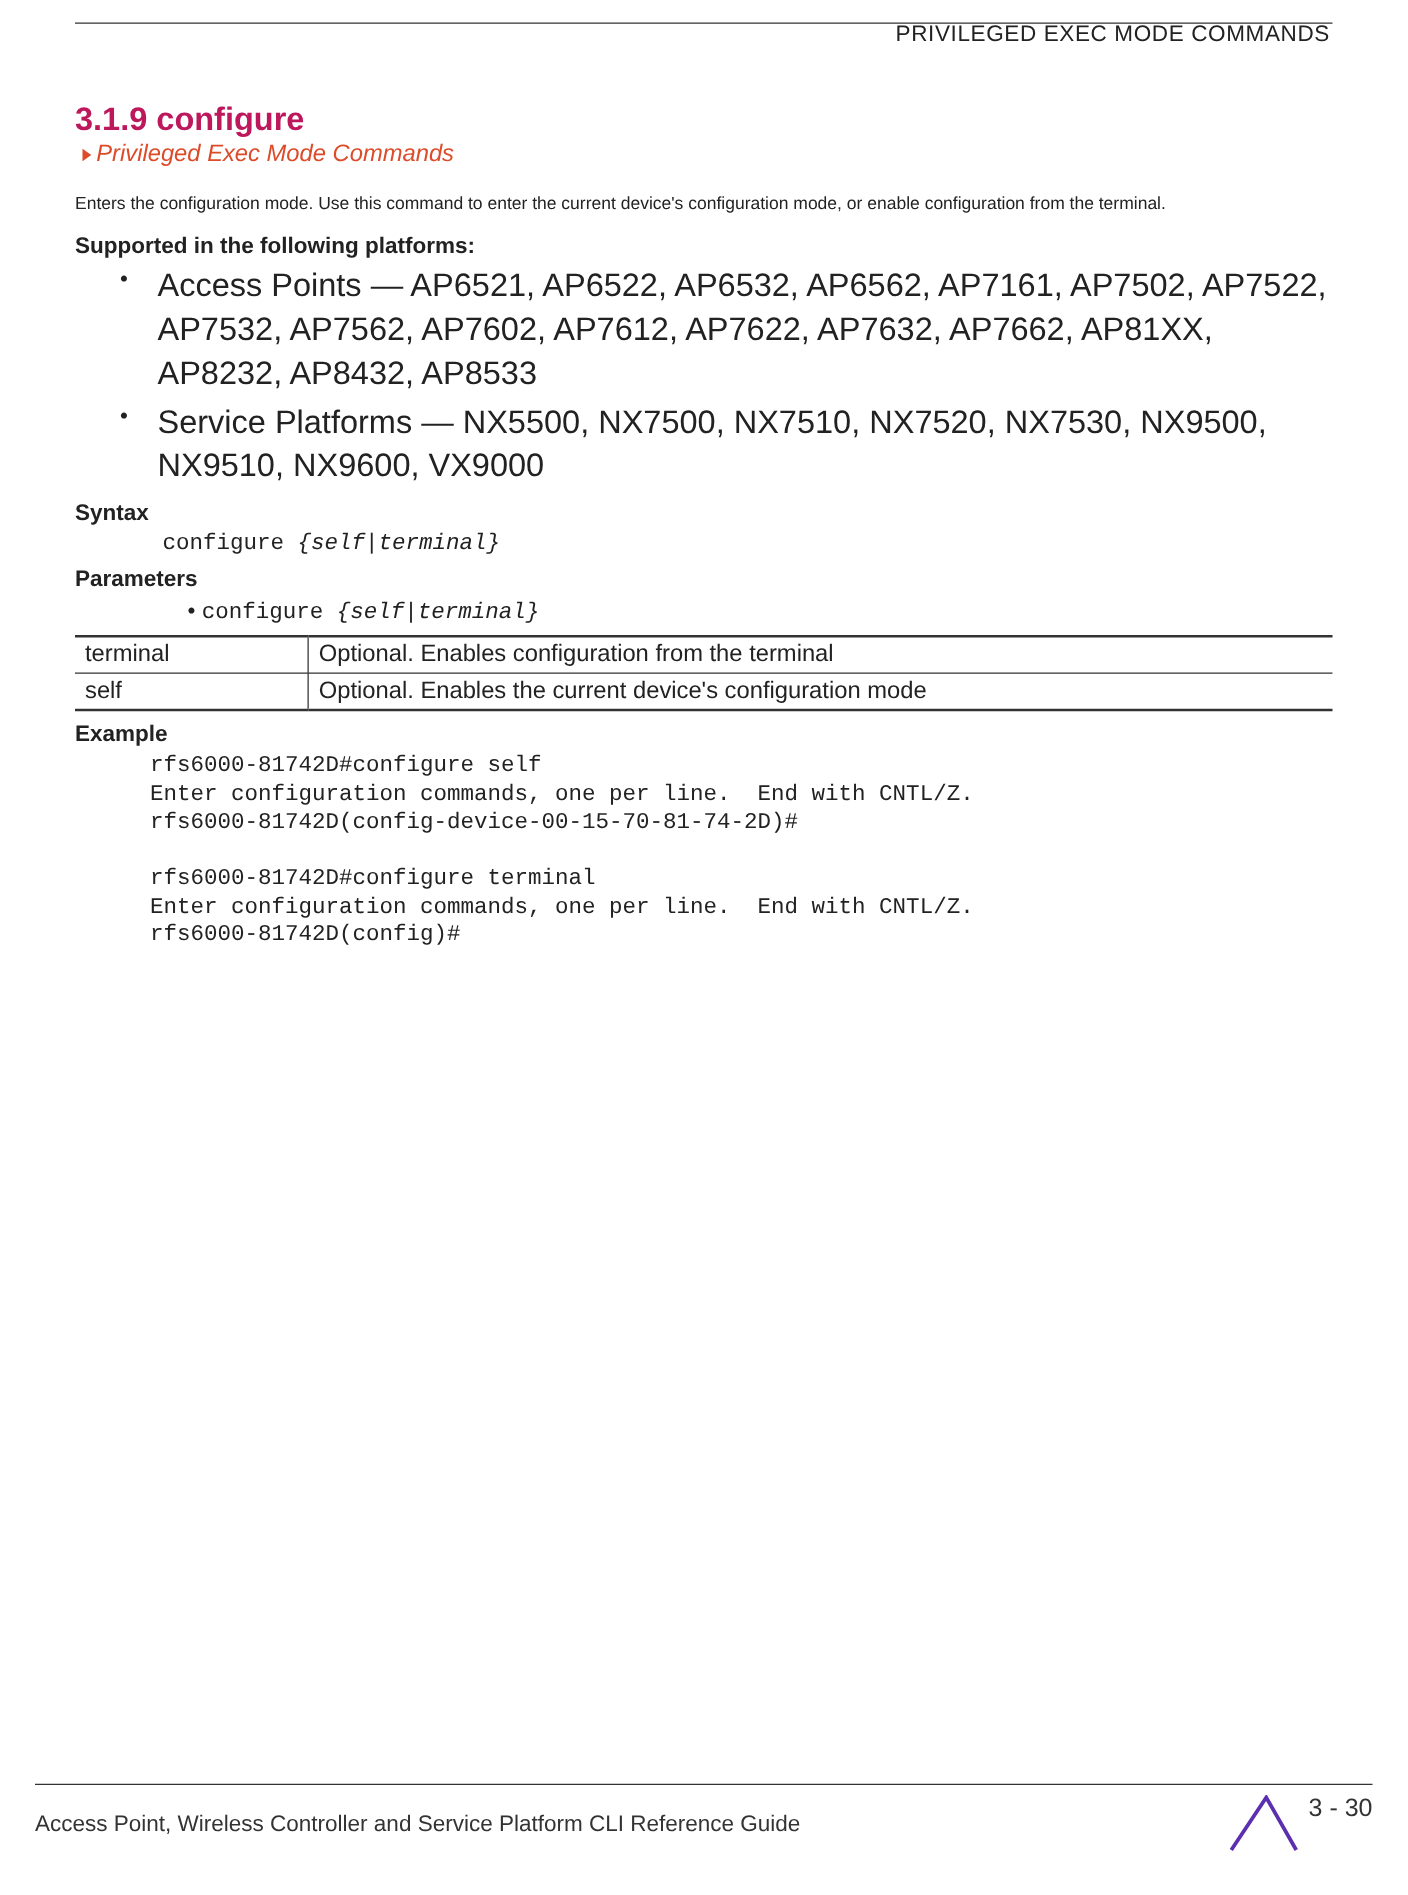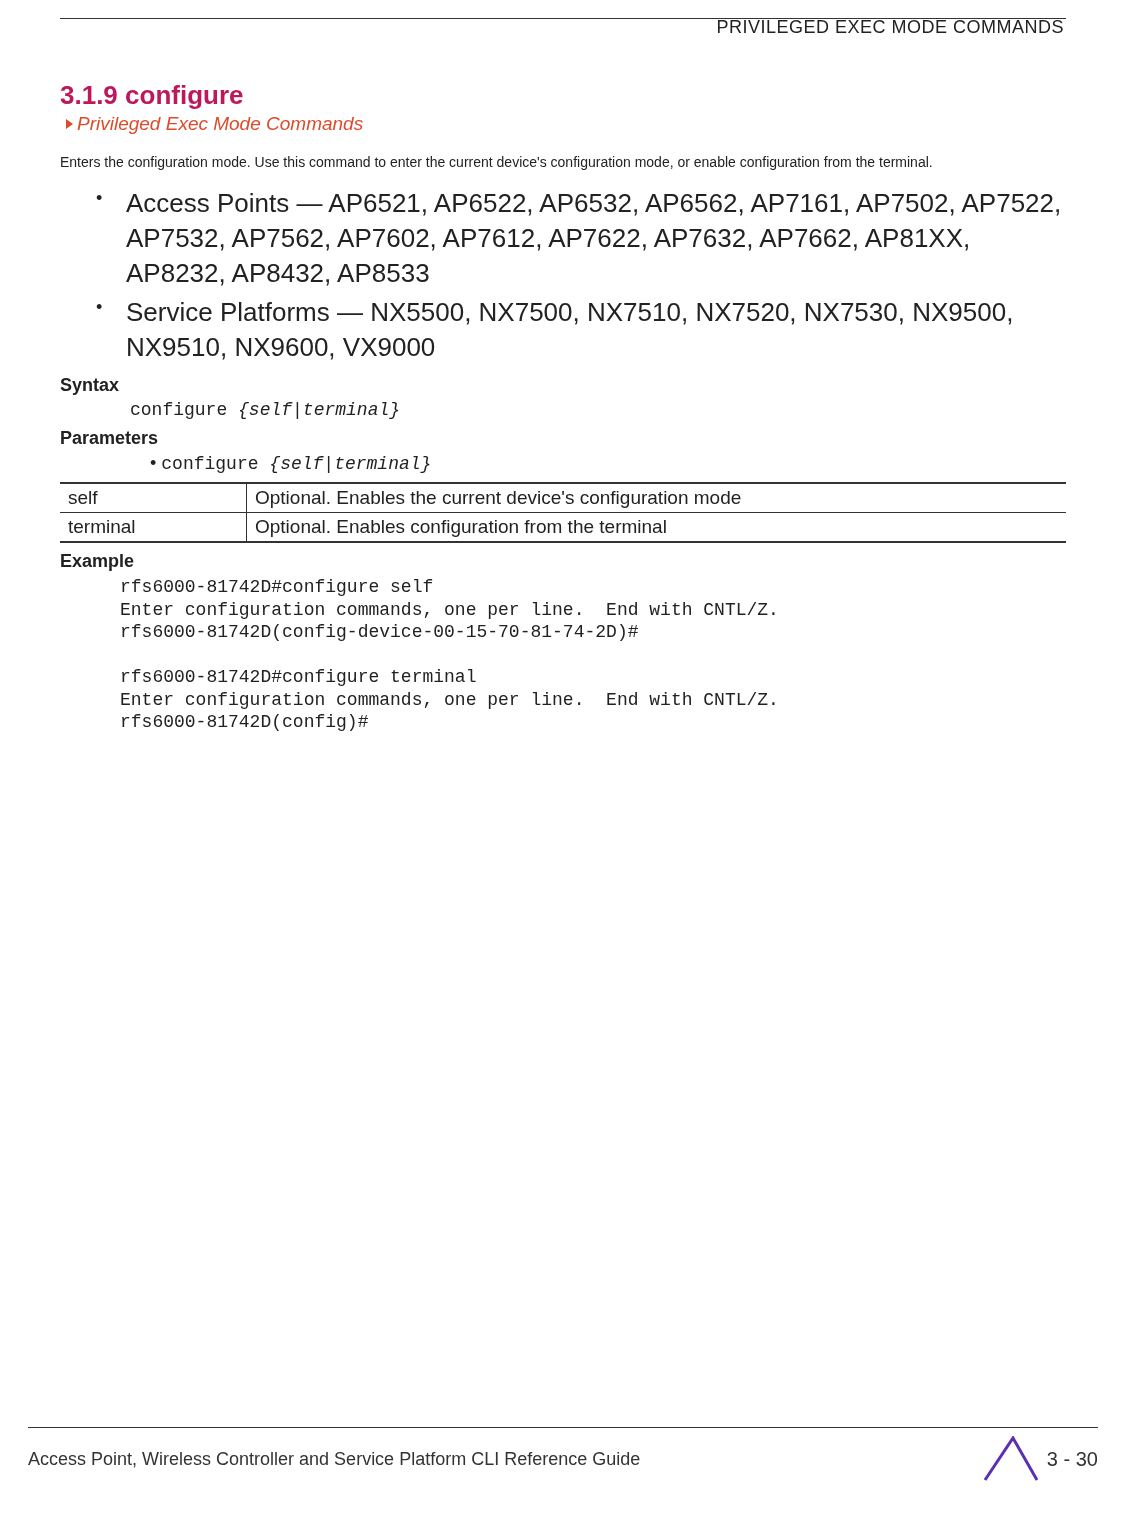--- a/index.html
+++ b/index.html
@@ -138,21 +138,20 @@
   }
   .footer-row {
     display: flex;
     align-items: center;
     justify-content: space-between;
     font-size: 18px;
     color: #333;
   }
   .page-badge {
     display: flex;
-    align-items: center;
     gap: 8px;
   }
   .page-badge svg { display: block; }
   .page-num {
     font-size: 20px;
     color: #333;
   }
 </style>
 </head>
 <body>
@@ -163,44 +162,45 @@
 
   <h2 class="section-title">3.1.9 configure</h2>
 
   <div class="breadcrumb">
     <span class="triangle"></span>
     <span>Privileged Exec Mode Commands</span>
   </div>
 
   <p class="intro">Enters the configuration mode. Use this command to enter the current device's configuration mode, or enable configuration from the terminal.</p>
 
+  <div class="sub-head">Supported in the following platforms:</div>
   <ul class="platforms">
     <li>Access Points — AP6521, AP6522, AP6532, AP6562, AP7161, AP7502, AP7522, AP7532, AP7562, AP7602, AP7612, AP7622, AP7632, AP7662, AP81XX, AP8232, AP8432, AP8533</li>
     <li>Service Platforms — NX5500, NX7500, NX7510, NX7520, NX7530, NX9500, NX9510, NX9600, VX9000</li>
   </ul>
 
   <div class="sub-head">Syntax</div>
   <div class="syntax-block">
     <span>configure </span><span class="italic">{self|terminal}</span>
   </div>
 
   <div class="sub-head">Parameters</div>
   <div class="param-line">
     <span>configure </span><span class="italic">{self|terminal}</span>
   </div>
 
   <table class="param-table">
     <tbody>
         <tr>
+      <td class="key">terminal</td>
+      <td>Optional. Enables configuration from the terminal</td>
+    </tr>
+    <tr>
       <td class="key">self</td>
       <td>Optional. Enables the current device's configuration mode</td>
-    </tr>
-    <tr>
-      <td class="key">terminal</td>
-      <td>Optional. Enables configuration from the terminal</td>
     </tr>
   </tbody>
     </table>
 
   <div class="sub-head">Example</div>
   <pre class="example">rfs6000-81742D#configure self
 Enter configuration commands, one per line.  End with CNTL/Z.
 rfs6000-81742D(config-device-00-15-70-81-74-2D)#
 
 rfs6000-81742D#configure terminal

